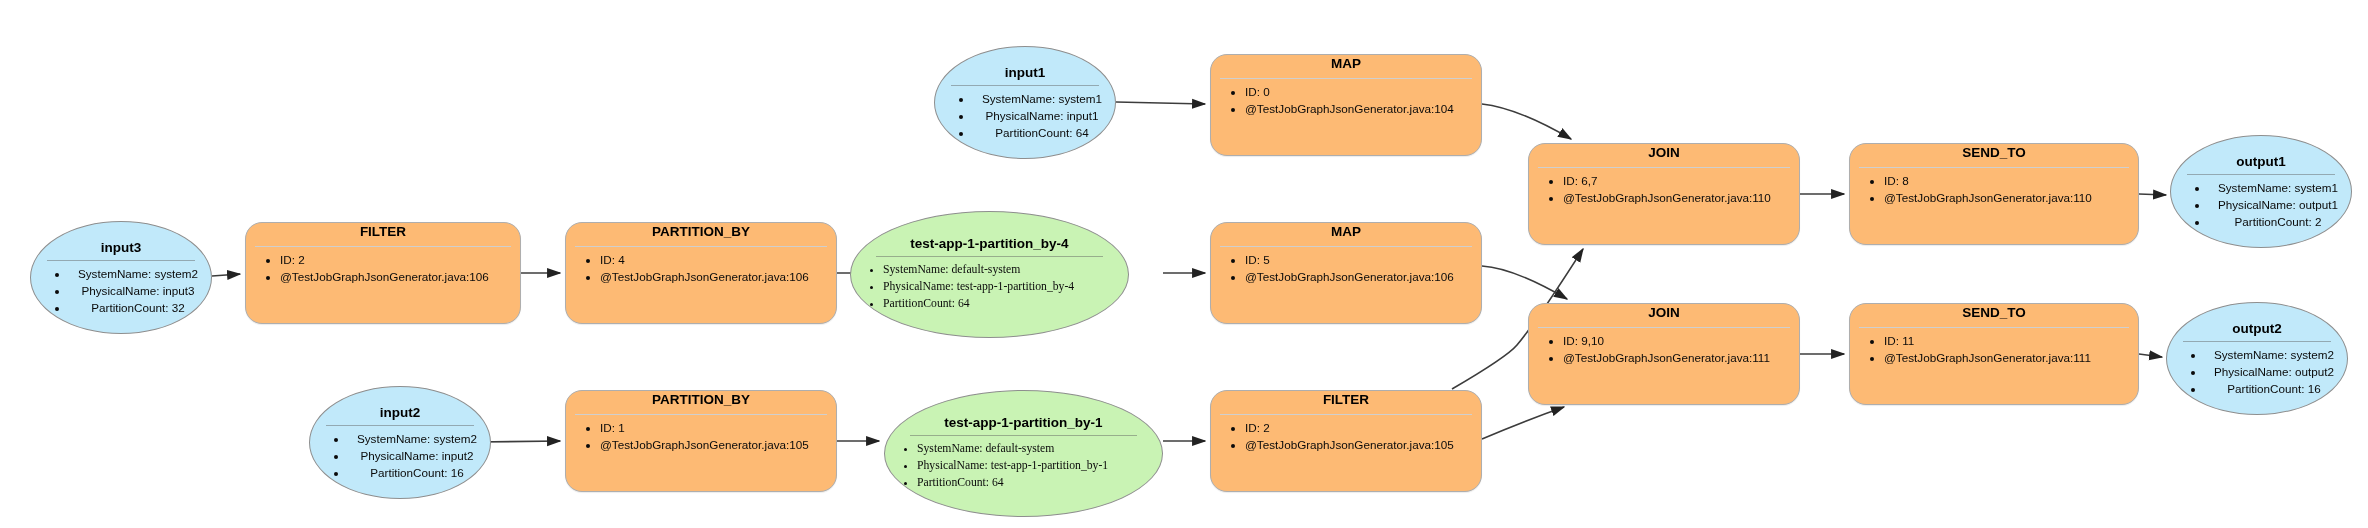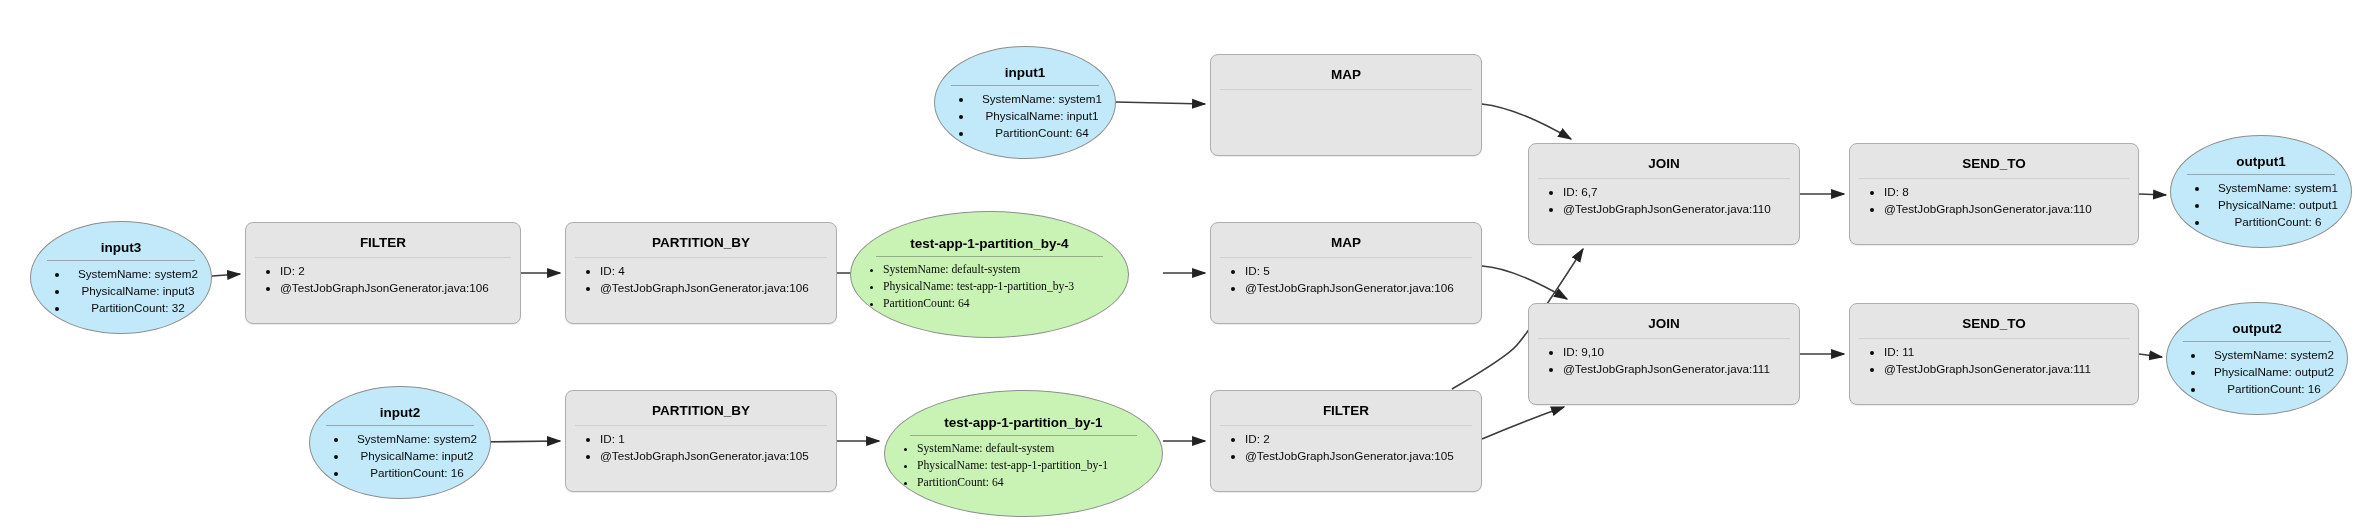--- a/index.html
+++ b/index.html
@@ -6,21 +6,21 @@
   body{font-family:"Liberation Sans", sans-serif;}
   .canvas{position:relative;width:2368px;height:528px;background:#ffffff;overflow:hidden;}
   .edge-layer{position:absolute;left:0;top:0;width:2368px;height:528px;}
   .edge{fill:none;stroke:#3c3c3c;stroke-width:1.6px;}
   .node{position:absolute;box-sizing:border-box;color:#000;}
   .node .title{font-size:13.5px;font-weight:bold;text-align:center;line-height:17px;white-space:nowrap;}
   .node .divider{height:0;border-top:1px solid #cfcfcf;}
   .node ul.props{margin:4px 0 0 0;padding:0 4px 0 34px;list-style:disc outside;}
   .node ul.props li{font-size:11.7px;line-height:17px;color:#0a0a0a;white-space:nowrap;}
   
-  .node.operator{background:#e5e5e5;border:1px solid #aeaeae;border-radius:8px;padding-top:11px;
+  .node.operator{background:#fdba74;border:1px solid #aeaeae;border-radius:17px;
                  box-shadow:0 1px 1px rgba(0,0,0,0.08);}
   .node.operator .divider{margin:6px 9px 2px 9px;}
   
   .node.ellipse{border-radius:50%;border:1px solid #8e8e8e;}
   .node.ellipse .divider{margin:4px auto 1px auto;width:82%;border-top-color:rgba(90,90,90,0.45);}
   .node.source-sink{background:#c1e9fa;padding-top:17px;}
   .node.source-sink ul.props{padding-left:38px;text-align:center;}
   .node.intermediate{background:#c9f3b4;padding-top:23px;}
   .node.intermediate ul.props{padding-left:32px;font-family:Liberation Serif, serif;}
 </style>
@@ -80,53 +80,57 @@
           <li>PhysicalName: input2</li>
           <li>PartitionCount: 16</li>
         </ul>
       </div>
       <div class="node ellipse source-sink" style="left: 2170px; top: 135px; width: 182px; height: 113px;">
         <div class="title">output1</div>
         <div class="divider"></div>
         <ul class="props">
           <li>SystemName: system1</li>
           <li>PhysicalName: output1</li>
-          <li>PartitionCount: 6</li>
+          <li>PartitionCount: 2</li>
         </ul>
       </div>
       <div class="node ellipse source-sink" style="left: 2166px; top: 302px; width: 182px; height: 113px;">
         <div class="title">output2</div>
         <div class="divider"></div>
         <ul class="props">
           <li>SystemName: system2</li>
           <li>PhysicalName: output2</li>
           <li>PartitionCount: 16</li>
         </ul>
       </div>
       <div class="node ellipse intermediate" style="left: 850px; top: 211px; width: 279px; height: 127px;">
         <div class="title">test-app-1-partition_by-4</div>
         <div class="divider"></div>
         <ul class="props">
           <li>SystemName: default-system</li>
-          <li>PhysicalName: test-app-1-partition_by-3</li>
+          <li>PhysicalName: test-app-1-partition_by-4</li>
           <li>PartitionCount: 64</li>
         </ul>
       </div>
       <div class="node ellipse intermediate" style="left: 884px; top: 390px; width: 279px; height: 127px;">
         <div class="title">test-app-1-partition_by-1</div>
         <div class="divider"></div>
         <ul class="props">
           <li>SystemName: default-system</li>
           <li>PhysicalName: test-app-1-partition_by-1</li>
           <li>PartitionCount: 64</li>
         </ul>
       </div>
       <div class="node operator" style="left: 1210px; top: 54px; width: 272px; height: 102px;">
         <div class="title">MAP</div>
         <div class="divider"></div>
+        <ul class="props">
+          <li>ID: 0</li>
+          <li>@TestJobGraphJsonGenerator.java:104</li>
+        </ul>
       </div>
       <div class="node operator" style="left: 245px; top: 222px; width: 276px; height: 102px;">
         <div class="title">FILTER</div>
         <div class="divider"></div>
         <ul class="props">
           <li>ID: 2</li>
           <li>@TestJobGraphJsonGenerator.java:106</li>
         </ul>
       </div>
       <div class="node operator" style="left: 565px; top: 222px; width: 272px; height: 102px;">

